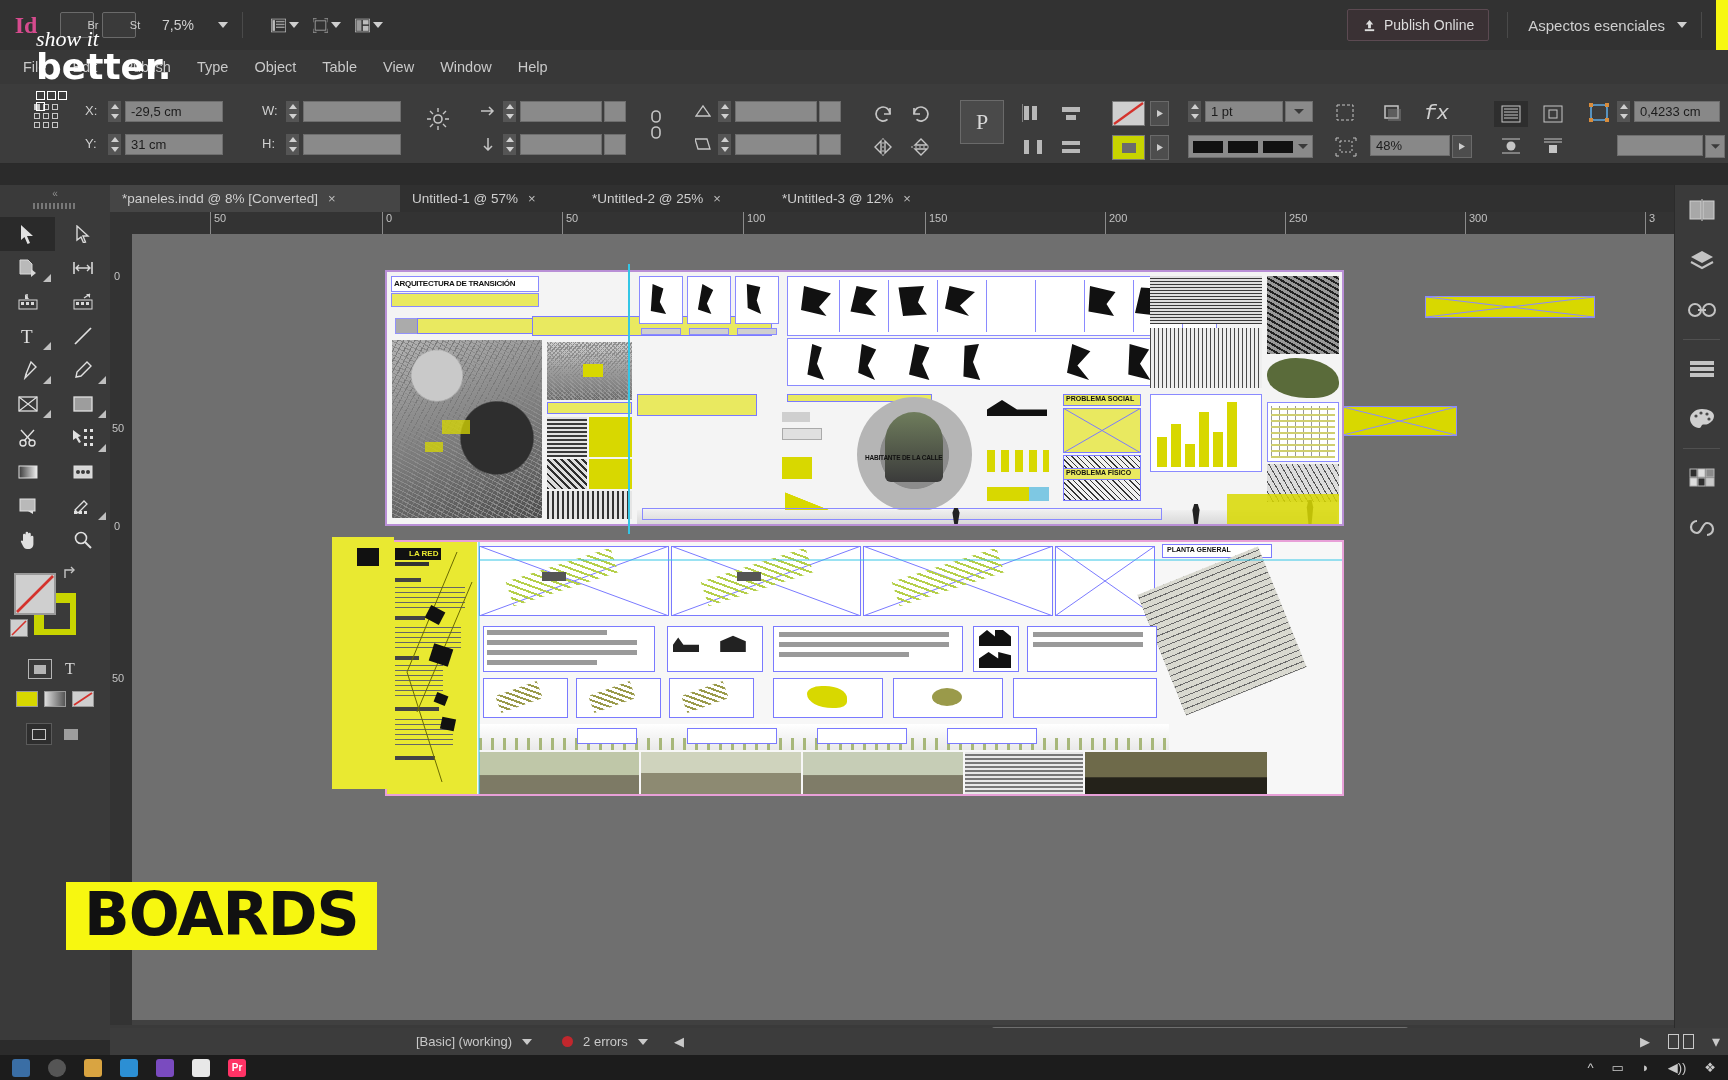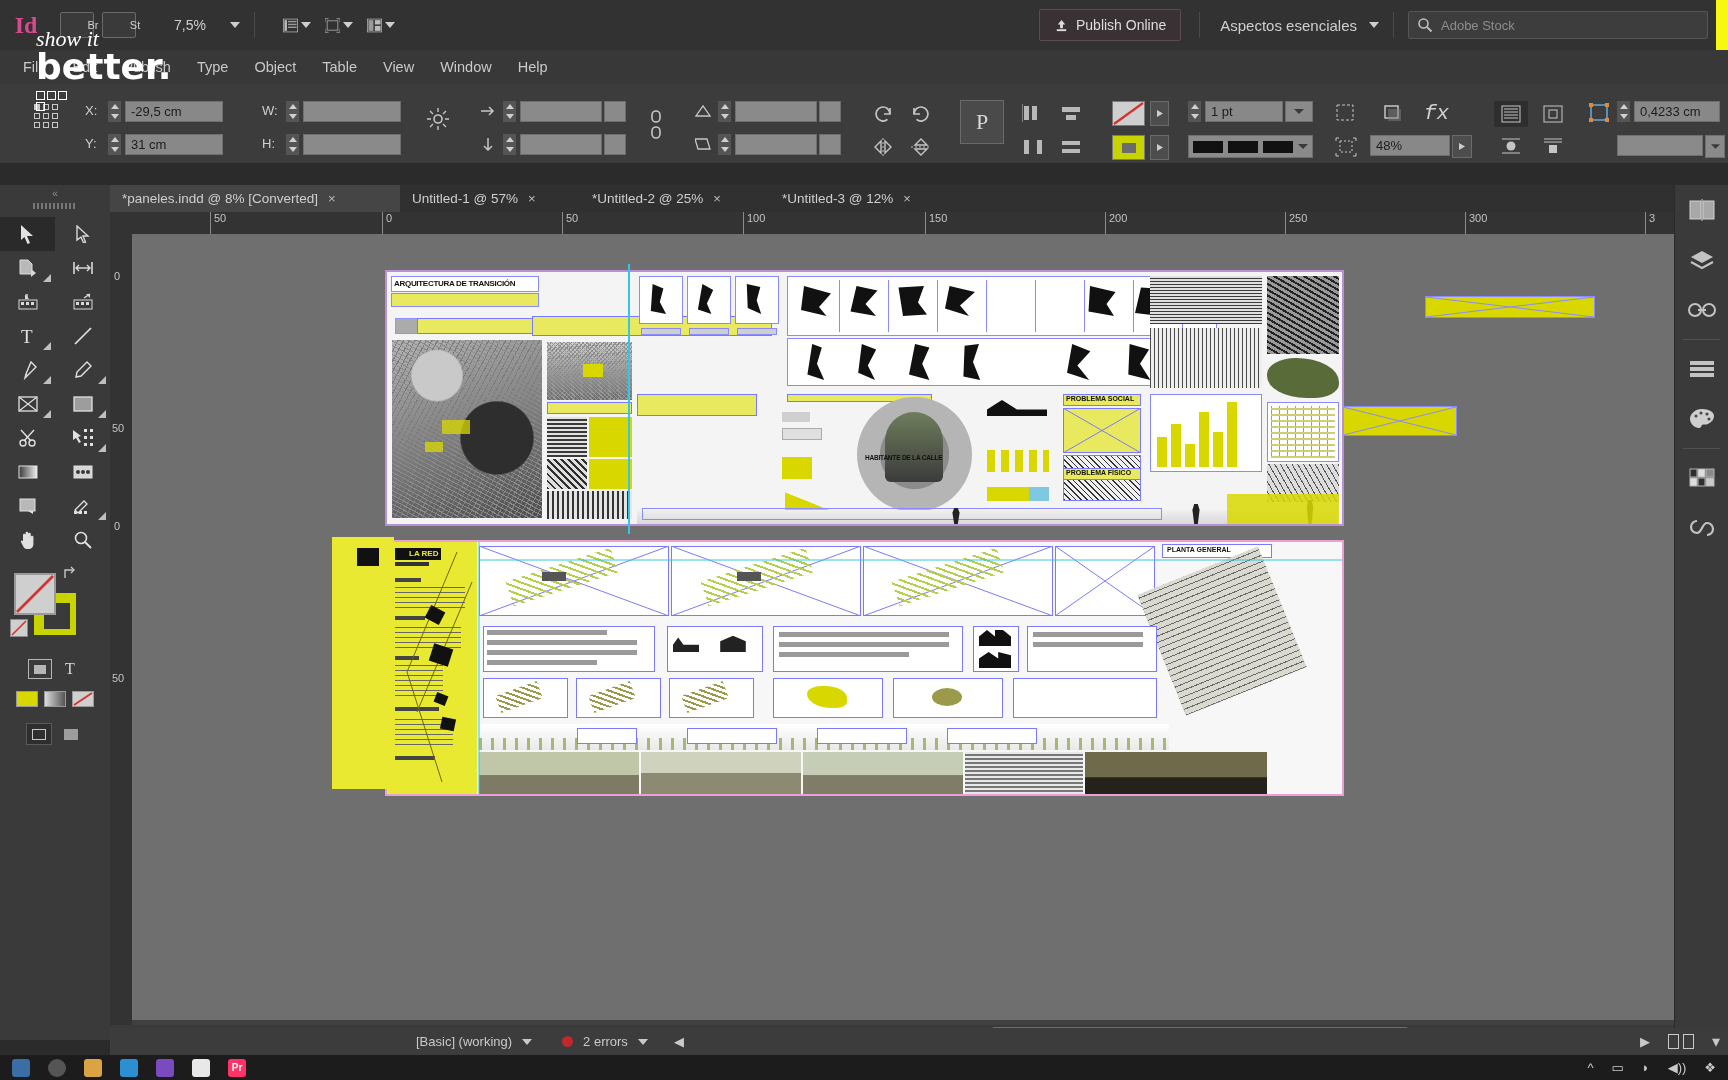--- a/index.html
+++ b/index.html
@@ -7,21 +7,21 @@
     font-family:"Liberation Sans", sans-serif; }
   #app { position:relative; width:1728px; height:1080px; background:#2b2b2b; }
 
   
   .appbar { position:absolute; left:0; top:0; width:1728px; height:50px;
     background:#323232; display:flex; align-items:center; }
   .id-logo { width:52px; height:50px; display:flex; align-items:center; justify-content:center;
      color:#d64b8e; font-size:24px; font-weight:bold; font-family:"Liberation Serif",serif;}
   .sqbtn { width:26px; height:26px; border:1px solid #6a6a6a; background:#3a3a3a; color:#cfcfcf;
      font-size:11px; display:flex; align-items:center; justify-content:center; border-radius:2px; margin-left:8px;padding-left:32px;}
-  .zoombox { margin-left:38px; color:#cfcfcf; font-size:14px; display:flex; align-items:center; gap:24px; }
+  .zoombox { margin-left:26px; color:#cfcfcf; font-size:14px; display:flex; align-items:center; gap:24px; }
   .caret { width:0;height:0;border-left:5px solid transparent;border-right:5px solid transparent;
      border-top:6px solid #cfcfcf; }
   .vsep { width:1px; height:26px; background:#4a4a4a; margin:0 14px; }
   .viewicon { width:28px; height:24px; display:flex; align-items:center; gap:3px; margin-left:14px;}
   .publish { margin-left:auto; display:flex; align-items:center; gap:7px; height:32px; padding:0 14px;
      border:1px solid #5c4a52; background:#3a3134; color:#ddd; font-size:14px; border-radius:2px;}
   .wsname { color:#cfcfcf; font-size:15px; margin-left:26px; display:flex; align-items:center; gap:12px;}
   .stockbox { margin-left:22px; margin-right:8px; width:300px; height:28px; background:#3d3d3d;
      border:1px solid #555; display:flex; align-items:center; gap:8px; padding:0 8px; color:#8d8d8d; font-size:13px;
      border-radius:2px;}
@@ -178,27 +178,20 @@
       <span>Publish Online</span>
     </div>
 
     <div class="vsep" style="margin-left:18px"></div>
     <div class="wsname" style="margin-left:6px">
       <span>Aspectos esenciales</span>
       <span class="caret"></span>
     </div>
     <div class="vsep"></div>
 
-    <div class="stockbox" style="margin-left:0">
-      <svg width="16" height="16" viewBox="0 0 16 16">
-          <circle cx="6.5" cy="6.5" r="4.5" fill="none" stroke="#bdbdbd" stroke-width="1.6"></circle>
-          <line x1="10" y1="10" x2="14.5" y2="14.5" stroke="#bdbdbd" stroke-width="1.8"></line>
-        </svg>
-      <span>Adobe Stock</span>
-    </div>
     <div style="width:12px;height:50px;background:#f7f710"></div>
   </div>
 
   <div class="menubar">
     <span>File</span>
     <span>Edit</span>
     <span>Publish</span>
     <span>Type</span>
     <span>Object</span>
     <span>Table</span>
@@ -1158,14 +1151,17 @@
     <div class="l1">show it</div>
     <div class="l2">better.</div>
     <div class="l3">
         <i></i>
         <i></i>
         <i></i>
         <i></i>
       </div>
   </div>
 
+  <div class="title-ov" style="top:882px; left:66px">
+    <div class="tline t3">BOARDS</div>
+  </div>
 
 </div>
 
 </body></html>

